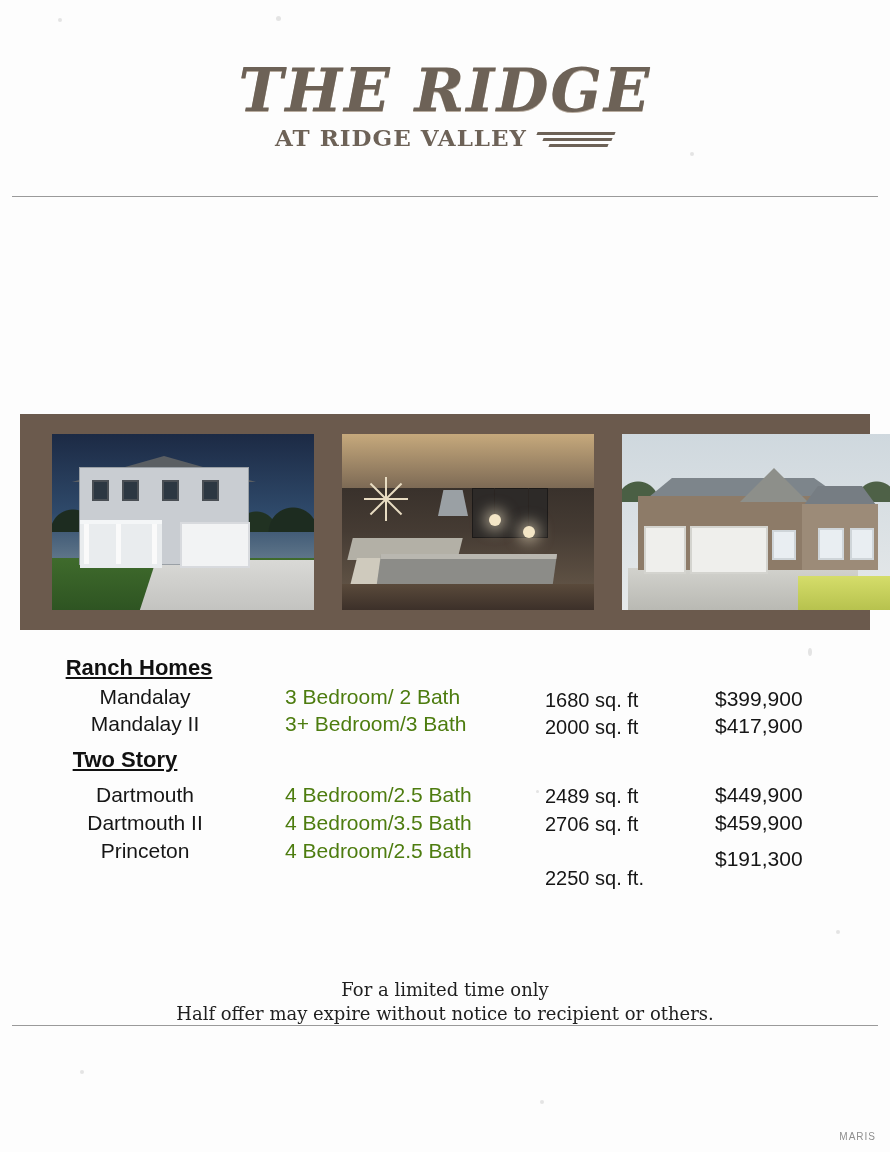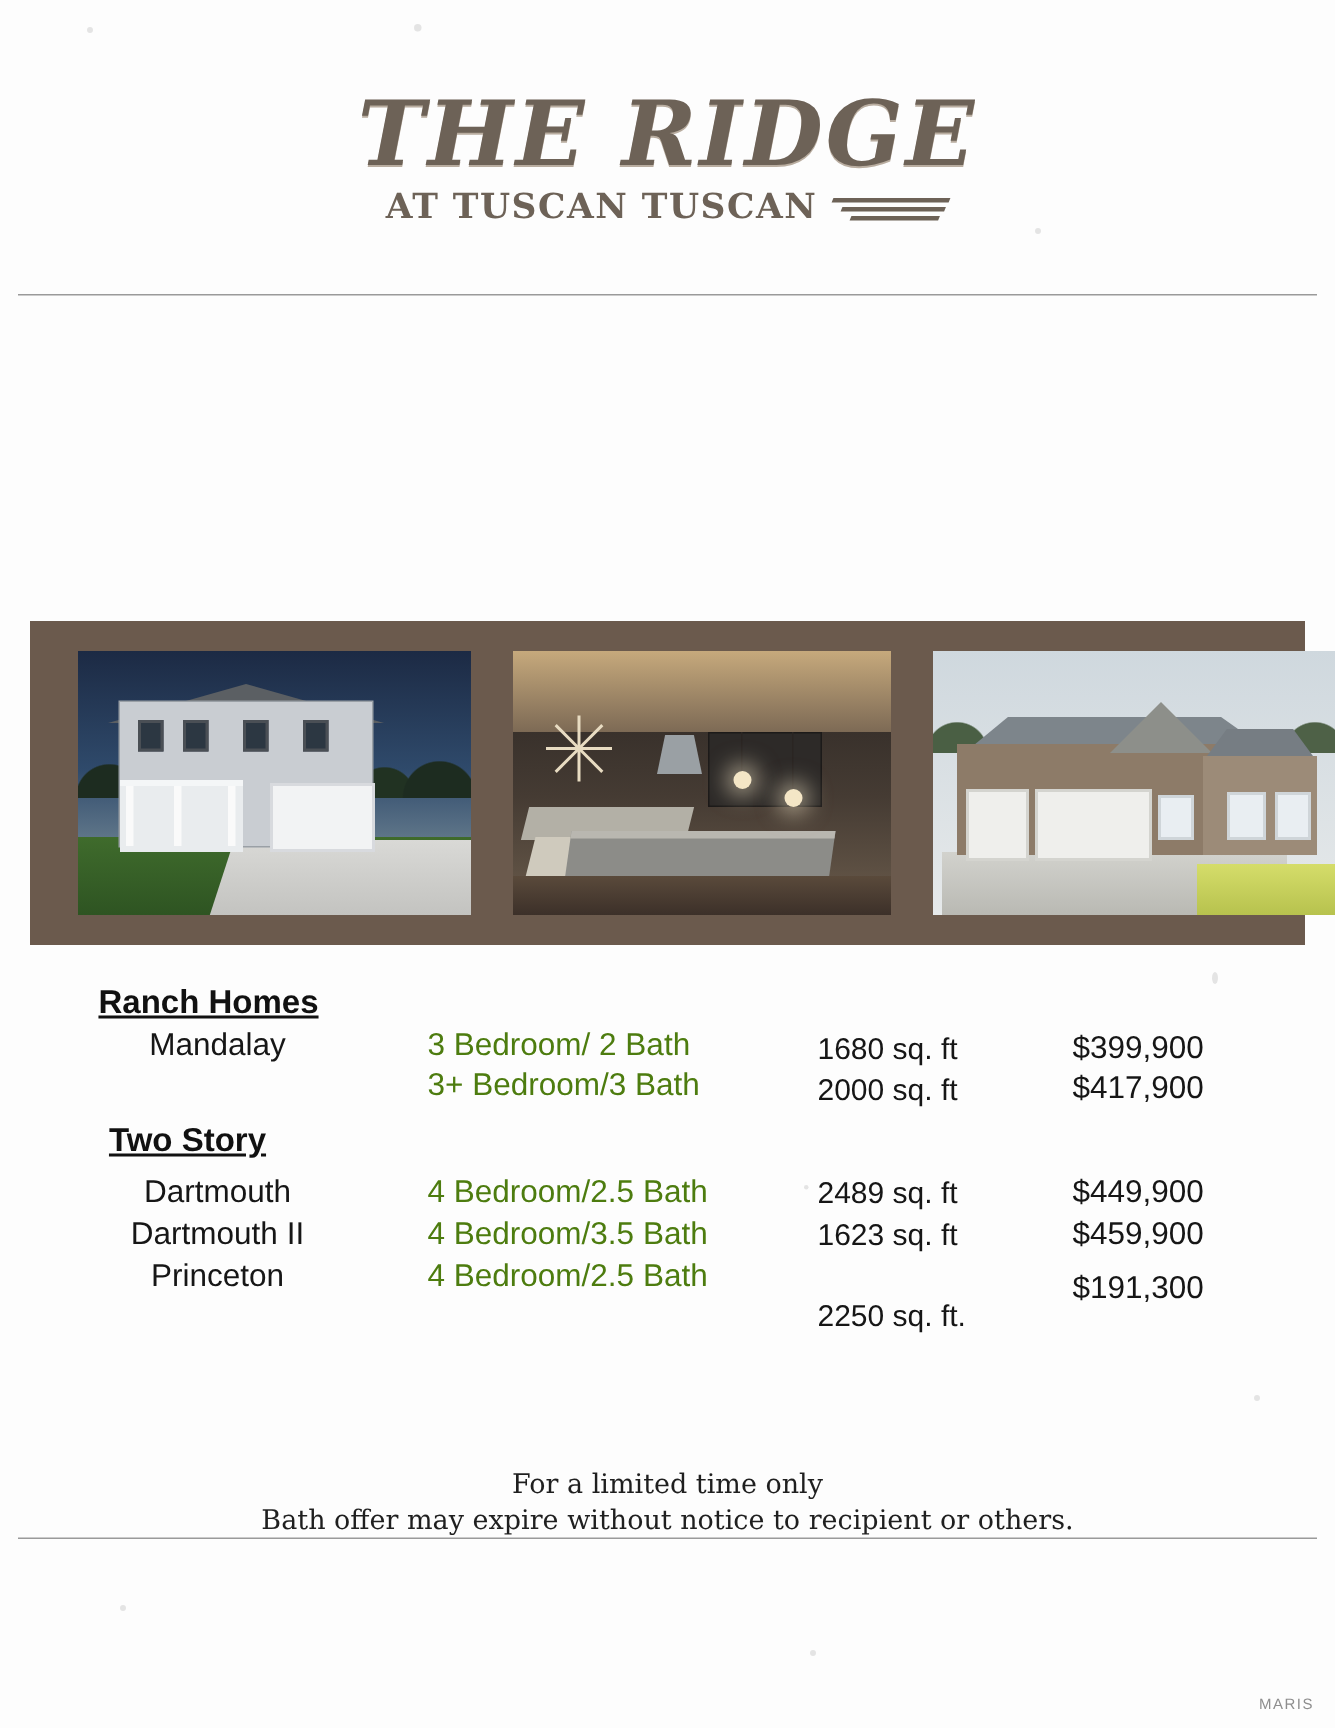--- a/index.html
+++ b/index.html
@@ -318,21 +318,21 @@
   <div class="scan-speck" style="left:690px;top:152px;width:4px;height:4px;"></div>
   <div class="scan-speck" style="left:808px;top:648px;width:4px;height:8px;"></div>
   <div class="scan-speck" style="left:836px;top:930px;width:4px;height:4px;"></div>
   <div class="scan-speck" style="left:80px;top:1070px;width:4px;height:4px;"></div>
   <div class="scan-speck" style="left:540px;top:1100px;width:4px;height:4px;"></div>
   <div class="scan-speck" style="left:536px;top:790px;width:3px;height:3px;"></div>
 
   <div class="logo-block">
     <div class="logo-main">THE RIDGE</div>
     <div class="logo-sub-wrap">
-      <div class="logo-sub">AT TUSCAN TUSCAN</div>
+      <div class="logo-sub">AT RIDGE VALLEY</div>
       <div class="logo-rule-group">
         <div class="logo-rule r1"></div>
         <div class="logo-rule r2"></div>
         <div class="logo-rule r3"></div>
       </div>
     </div>
   </div>
 
   <div class="hrule top"></div>
 
@@ -408,20 +408,21 @@
     </div>
 
     <div class="row">
       <div class="c-name">Mandalay</div>
       <div class="c-beds">3 Bedroom/ 2 Bath</div>
       <div class="c-sqft" style="top:4px;">1680 sq. ft</div>
       <div class="c-price" style="top:2px;">$399,900</div>
     </div>
 
     <div class="row">
+      <div class="c-name">Mandalay II</div>
       <div class="c-beds">3+ Bedroom/3 Bath</div>
       <div class="c-sqft" style="top:4px;">2000 sq. ft</div>
       <div class="c-price" style="top:2px;">$417,900</div>
     </div>
 
     <div class="row" style="height:36px;padding-top:8px;">
       <div class="c-name" style="left:-20px;top:8px;">
         <span class="group-head">Two Story</span>
       </div>
     </div>
@@ -429,36 +430,36 @@
     <div class="row" style="height:28px;">
       <div class="c-name">Dartmouth</div>
       <div class="c-beds">4   Bedroom/2.5  Bath</div>
       <div class="c-sqft" style="top:2px;">2489  sq.  ft</div>
       <div class="c-price" style="top:0px;">$449,900</div>
     </div>
 
     <div class="row" style="height:28px;">
       <div class="c-name">Dartmouth II</div>
       <div class="c-beds">4   Bedroom/3.5 Bath</div>
-      <div class="c-sqft" style="top:2px;">1623  sq.  ft</div>
+      <div class="c-sqft" style="top:2px;">2706  sq.  ft</div>
       <div class="c-price" style="top:0px;">$459,900</div>
     </div>
 
 
     <div class="row" style="height:30px;">
       <div class="c-name">Princeton</div>
       <div class="c-beds">4 Bedroom/2.5 Bath</div>
       <div class="c-sqft" style="top:28px;">2250 sq. ft.</div>
       <div class="c-price" style="top:8px;">$191,300</div>
     </div>
 
   </div>
 
   <div class="footer">
     <div>For a limited time only</div>
-    <div>Bath offer may expire without notice to recipient or others.</div>
+    <div>Half offer may expire without notice to recipient or others.</div>
   </div>
 
   <div class="hrule bottom"></div>
 
   <div class="watermark">MARIS</div>
 
 </div>
 
 </body></html>

